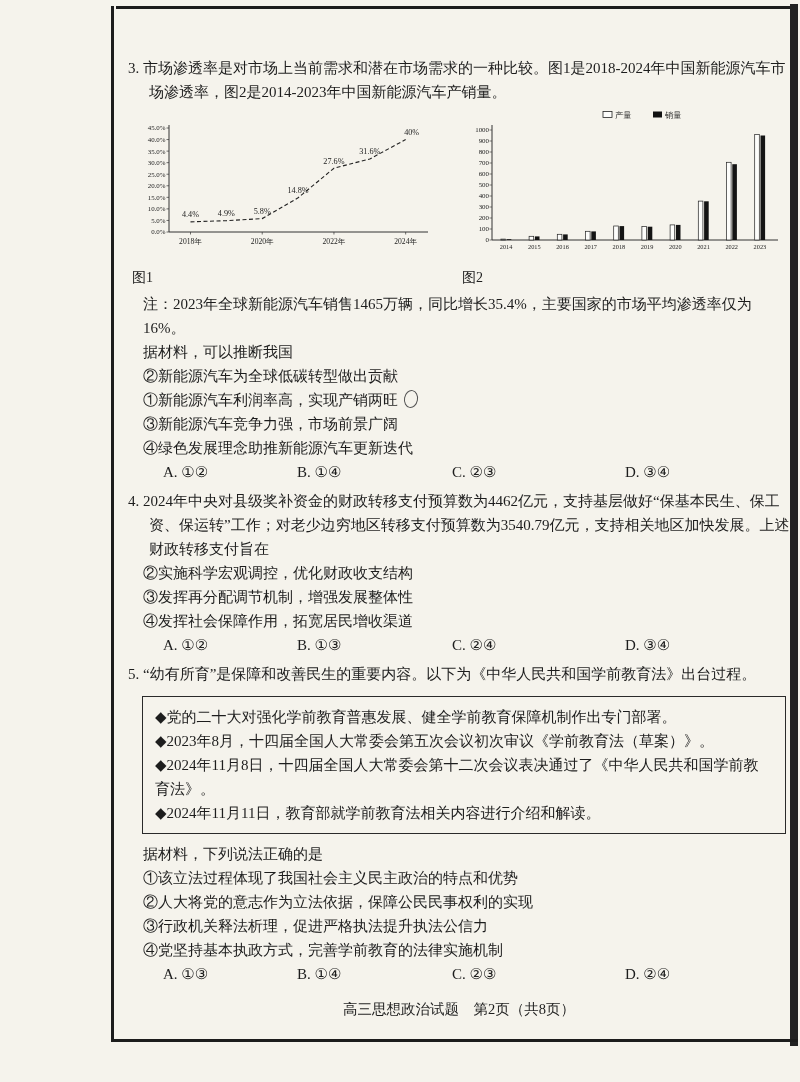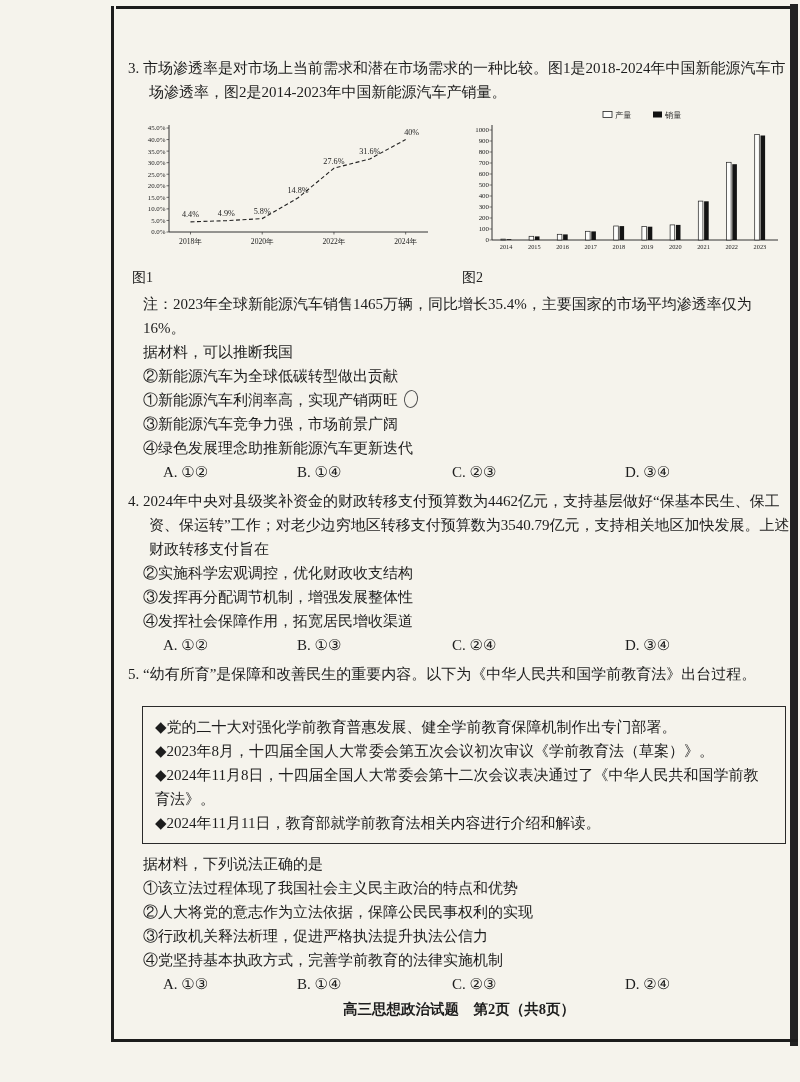--- a/index.html
+++ b/index.html
@@ -31,33 +31,33 @@
   .t6{font-size:6.3px}.t65{font-size:6.9px}.t75{font-size:7.6px}.t8{font-size:8.2px}
 
   .choices{display:flex;margin-left:35px}
   .choices span{display:inline-block}
   .choices span:nth-child(1){width:134px}
   .choices span:nth-child(2){width:155px}
   .choices span:nth-child(3){width:173px}
 
   .material-box{
     border:1.4px solid #2a2a2a;
-    margin:20px 4px 8px 14px;
+    margin:10px 4px 8px 14px;
     padding:8px 12px;
   }
 
   .circle-mark{
     display:inline-block;width:12px;height:16px;
     border:1.4px solid #555;border-radius:50%;
     vertical-align:-3px;margin-left:6px;transform:rotate(10deg);
   }
 
   .footer{
     position:absolute;left:128px;top:1000px;width:662px;
-    text-align:center;font-size:14.5px;font-weight:bold;
+    text-align:center;font-size:14.5px;font-weight:normal;
   }
 </style>
 </head>
 <body>
 
 <div>
   <div class="edge edge-top"></div>
   <div class="edge edge-left"></div>
   <div class="edge edge-right"></div>
   <div class="edge edge-bottom"></div>

